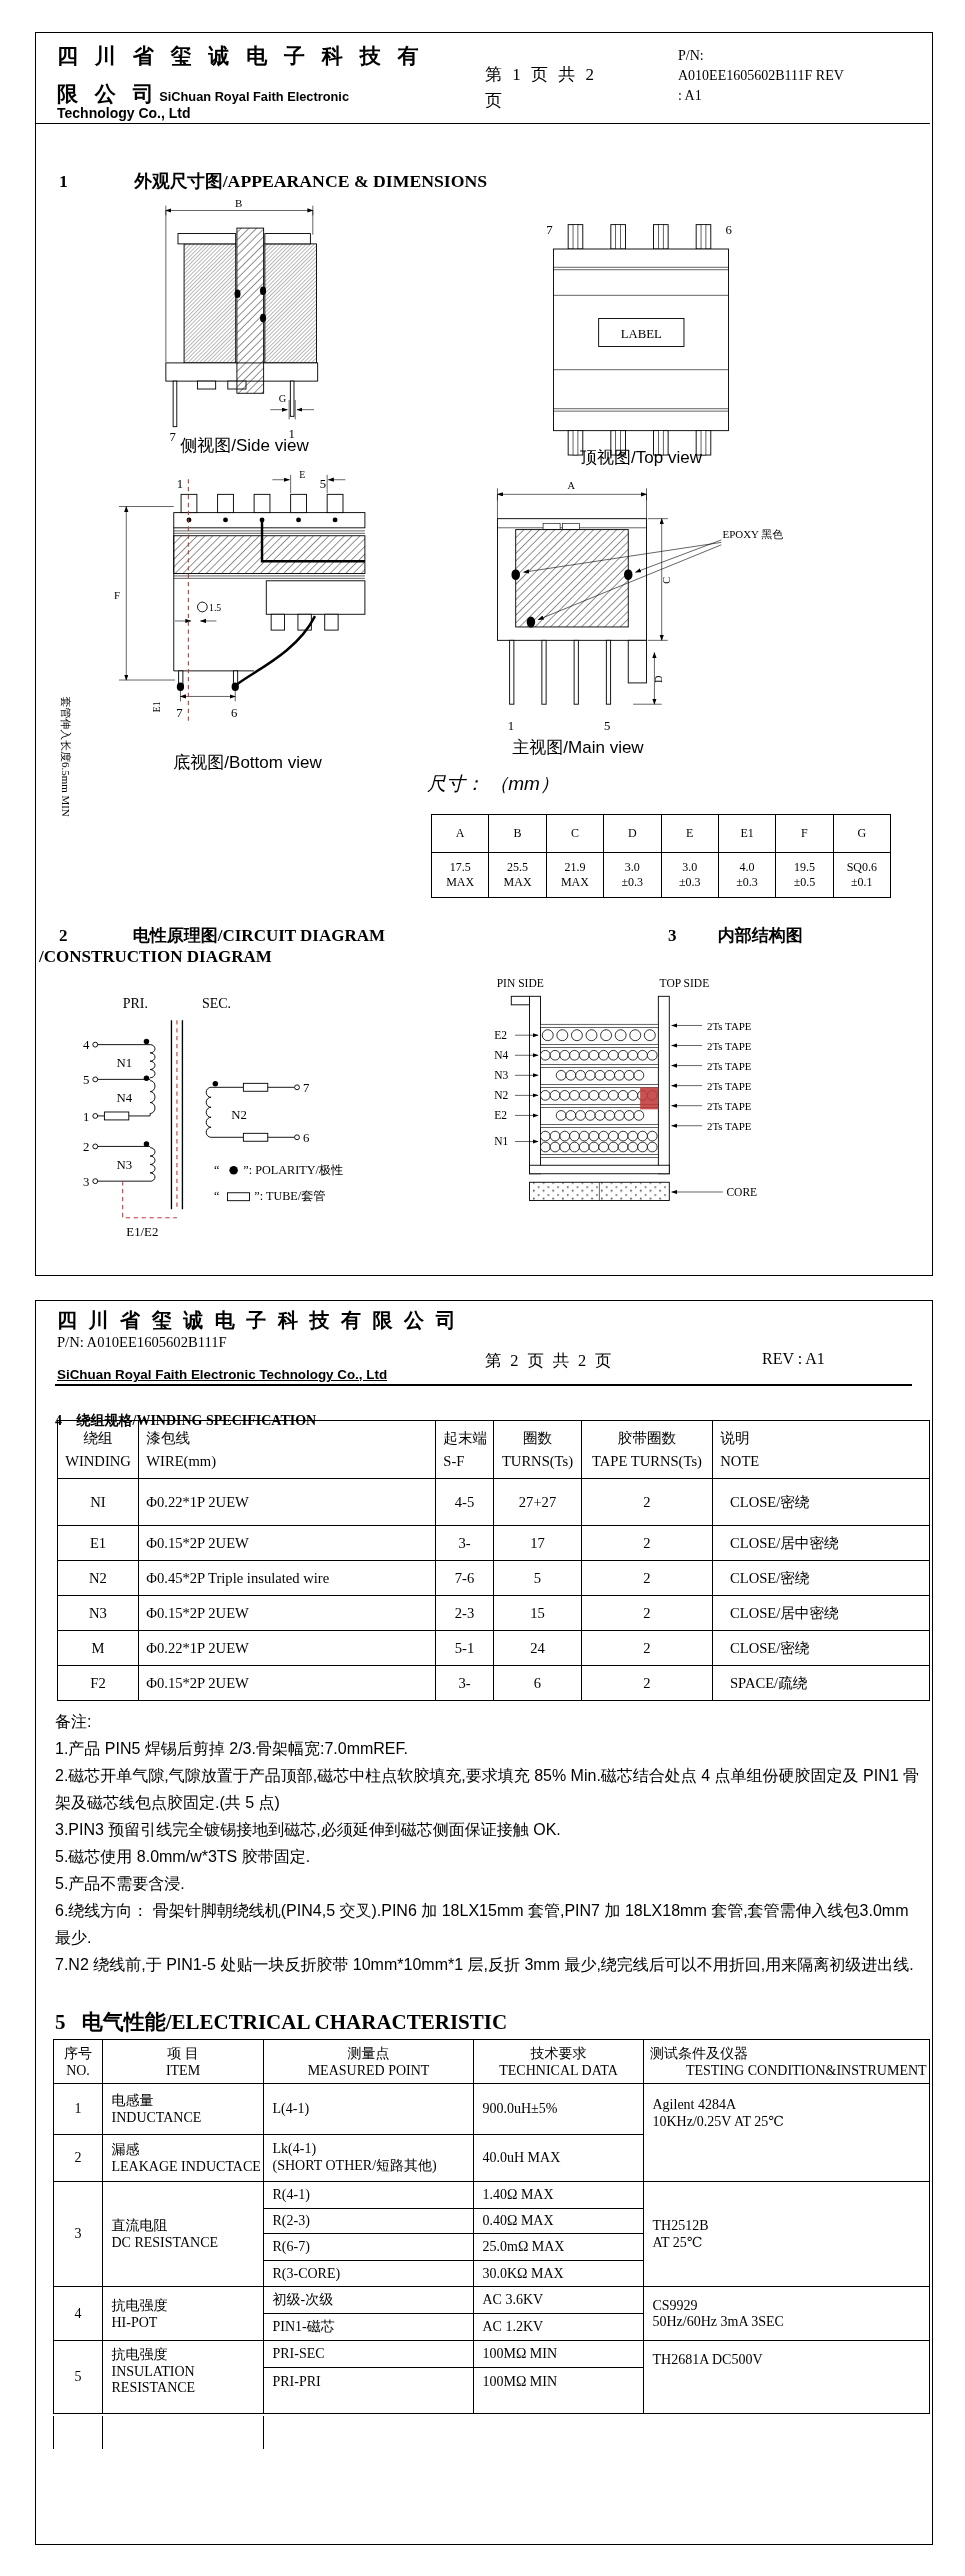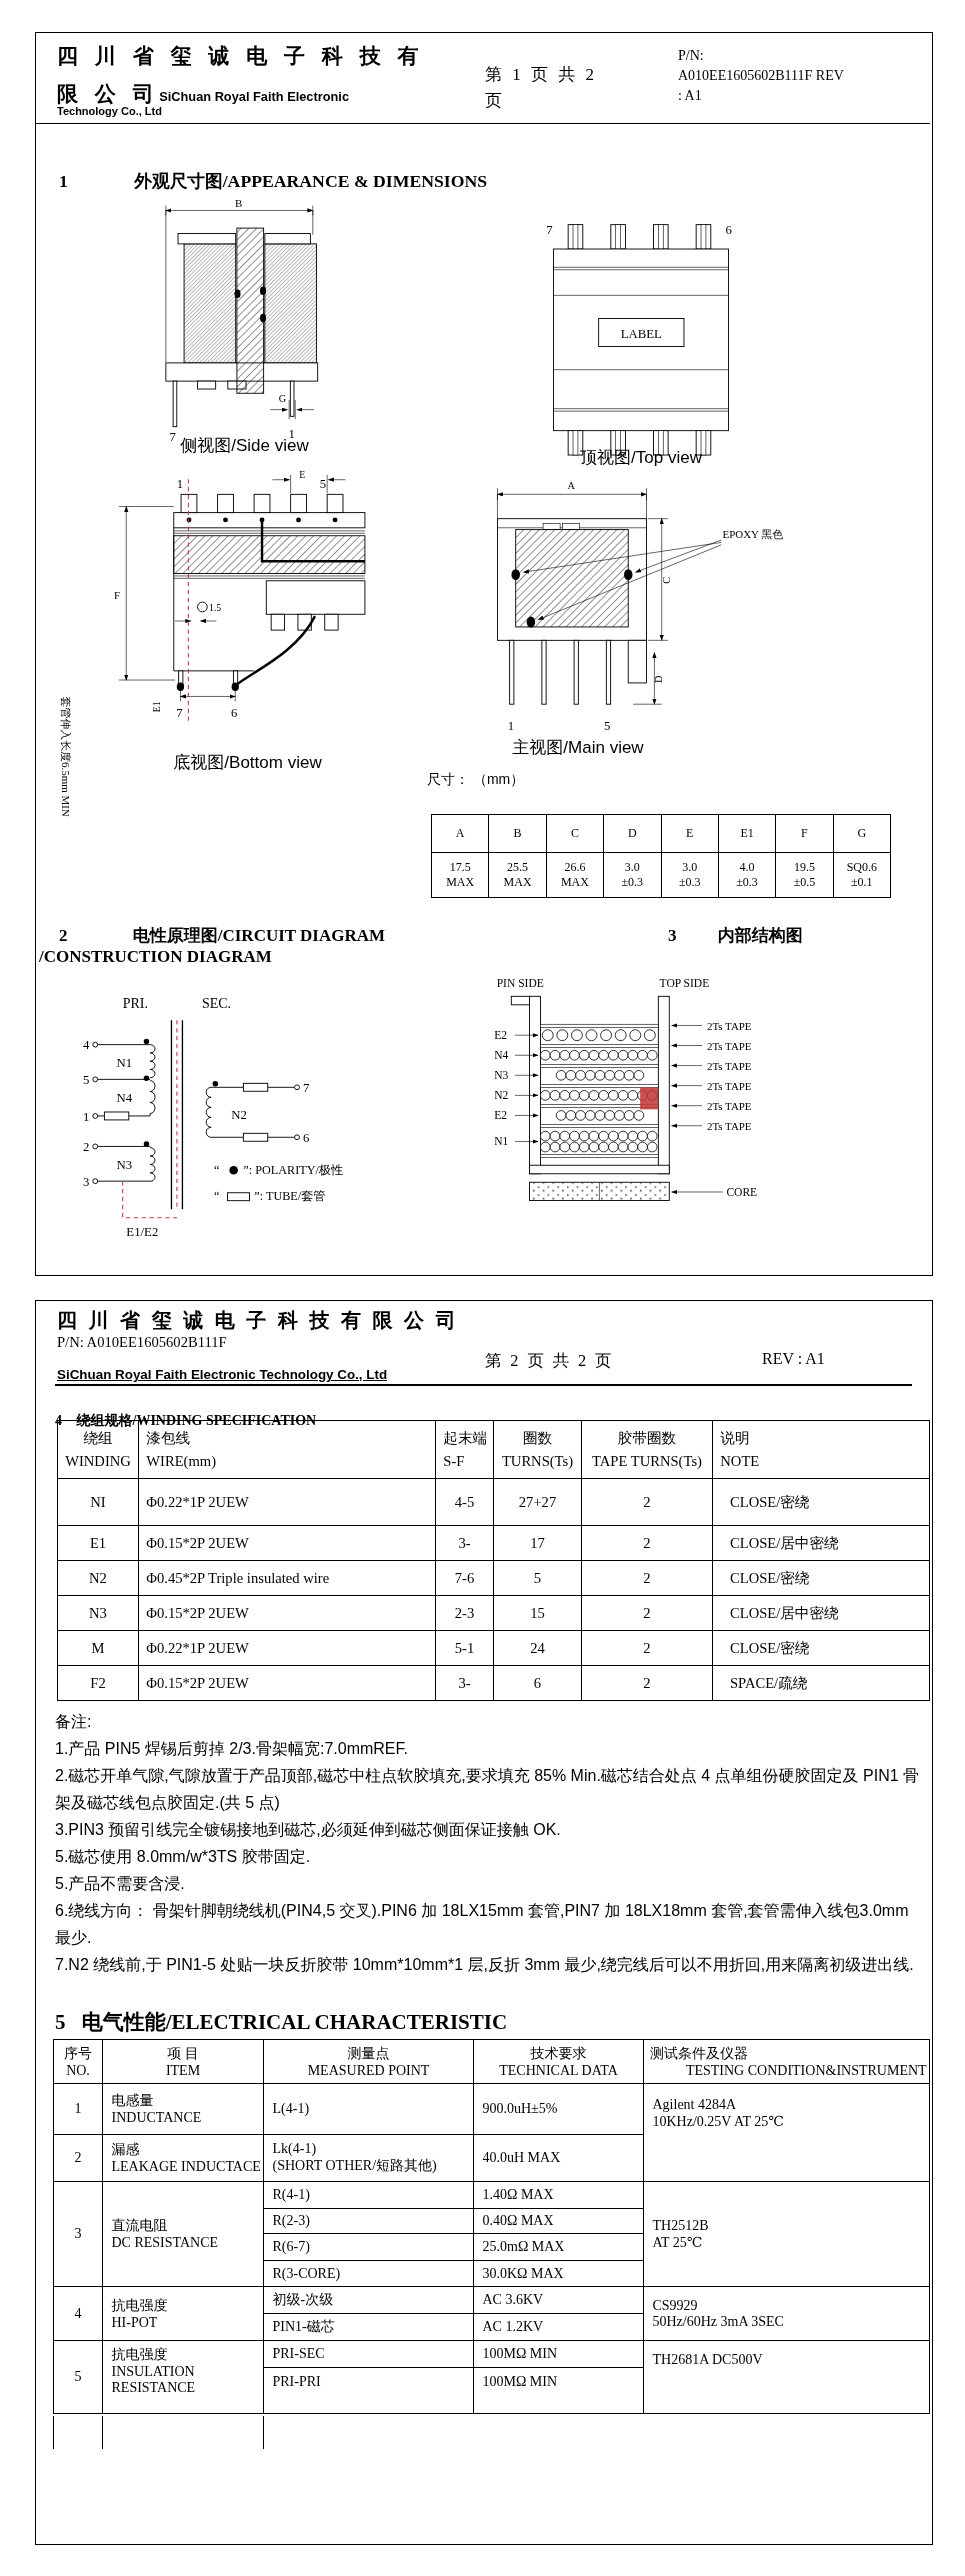--- a/index.html
+++ b/index.html
@@ -52,21 +52,21 @@
   </defs>
 </svg>
 
 <div class="page" style="left:35px;top:32px;width:898px;height:1244px;">
 
   <div class="abs" style="left:0;top:0;width:894px;height:90px;border-bottom:1.2px solid #000;">
     <div class="abs cnb" style="left:21px;top:8.5px;font-size:21px;letter-spacing:5.5px;">四 川 省 玺 诚 电 子 科 技 有</div>
     <div class="abs" style="left:21px;top:47px;white-space:nowrap;">
       <span class="cnb" style="font-size:21px;letter-spacing:5.5px;">限 公 司</span><span class="cnb" style="font-size:12.8px;">SiChuan Royal Faith Electronic</span>
     </div>
-    <div class="abs cnb" style="left:21px;top:72px;font-size:11px;">Technology Co., Ltd</div>
+    <div class="abs cnb" style="left:21px;top:72px;font-size:14px;">Technology Co., Ltd</div>
     <div class="abs serif" style="left:449px;top:29px;font-size:17px;letter-spacing:3px;line-height:25.6px;">
       <div>第  1  页 共 2</div>
       <div>页</div>
     </div>
     <div class="abs serif" style="left:642px;top:13.4px;font-size:14px;line-height:20px;">
       <div>P/N:</div>
       <div>A010EE1605602B111F REV</div>
       <div>: A1</div>
     </div>
   </div>
@@ -225,21 +225,21 @@
     <rect x="204" y="280" width="7" height="105" fill="#fff" class="s15"></rect>
     <rect x="240" y="280" width="30" height="70" fill="#fff" class="s15"></rect>
     <line x1="283" y1="300" x2="283" y2="385" class="s1" marker-start="url(#ae)" marker-end="url(#ae)"></line>
     <line x1="248" y1="385" x2="295" y2="385" class="s1"></line>
     <text x="296" y="350" transform="rotate(-90 296 350)" font-size="17">D</text>
     <text x="42" y="428" font-size="21">1</text>
     <text x="200" y="428" font-size="21">5</text>
   </svg>
   <div class="abs caption" style="left:396px;top:703px;width:292px;">主视图/Main view</div>
 
-  <div class="abs" style="left:391px;top:738px;font-size:14px;">尺寸： （mm）</div>
+  <div class="abs" style="left:391px;top:738px;font-size:19px;font-style:italic;">尺寸： （mm）</div>
 
   <table class="dimtab" style="left:395px;top:781px;width:460px;border:1.2px solid #000;">
     <tbody>
         <tr style="height:38px;">
       <td>A</td>
       <td>B</td>
       <td>C</td>
       <td>D</td>
       <td>E</td>
       <td>E1</td>
@@ -249,21 +249,21 @@
     <tr style="height:45px;font-size:11.6px;">
       <td>
             <div>17.5</div>
             <div>MAX</div>
           </td>
       <td>
             <div>25.5</div>
             <div>MAX</div>
           </td>
       <td>
-            <div>26.6</div>
+            <div>21.9</div>
             <div>MAX</div>
           </td>
       <td>
             <div>3.0</div>
             <div>±0.3</div>
           </td>
       <td>
             <div>3.0</div>
             <div>±0.3</div>
           </td>

